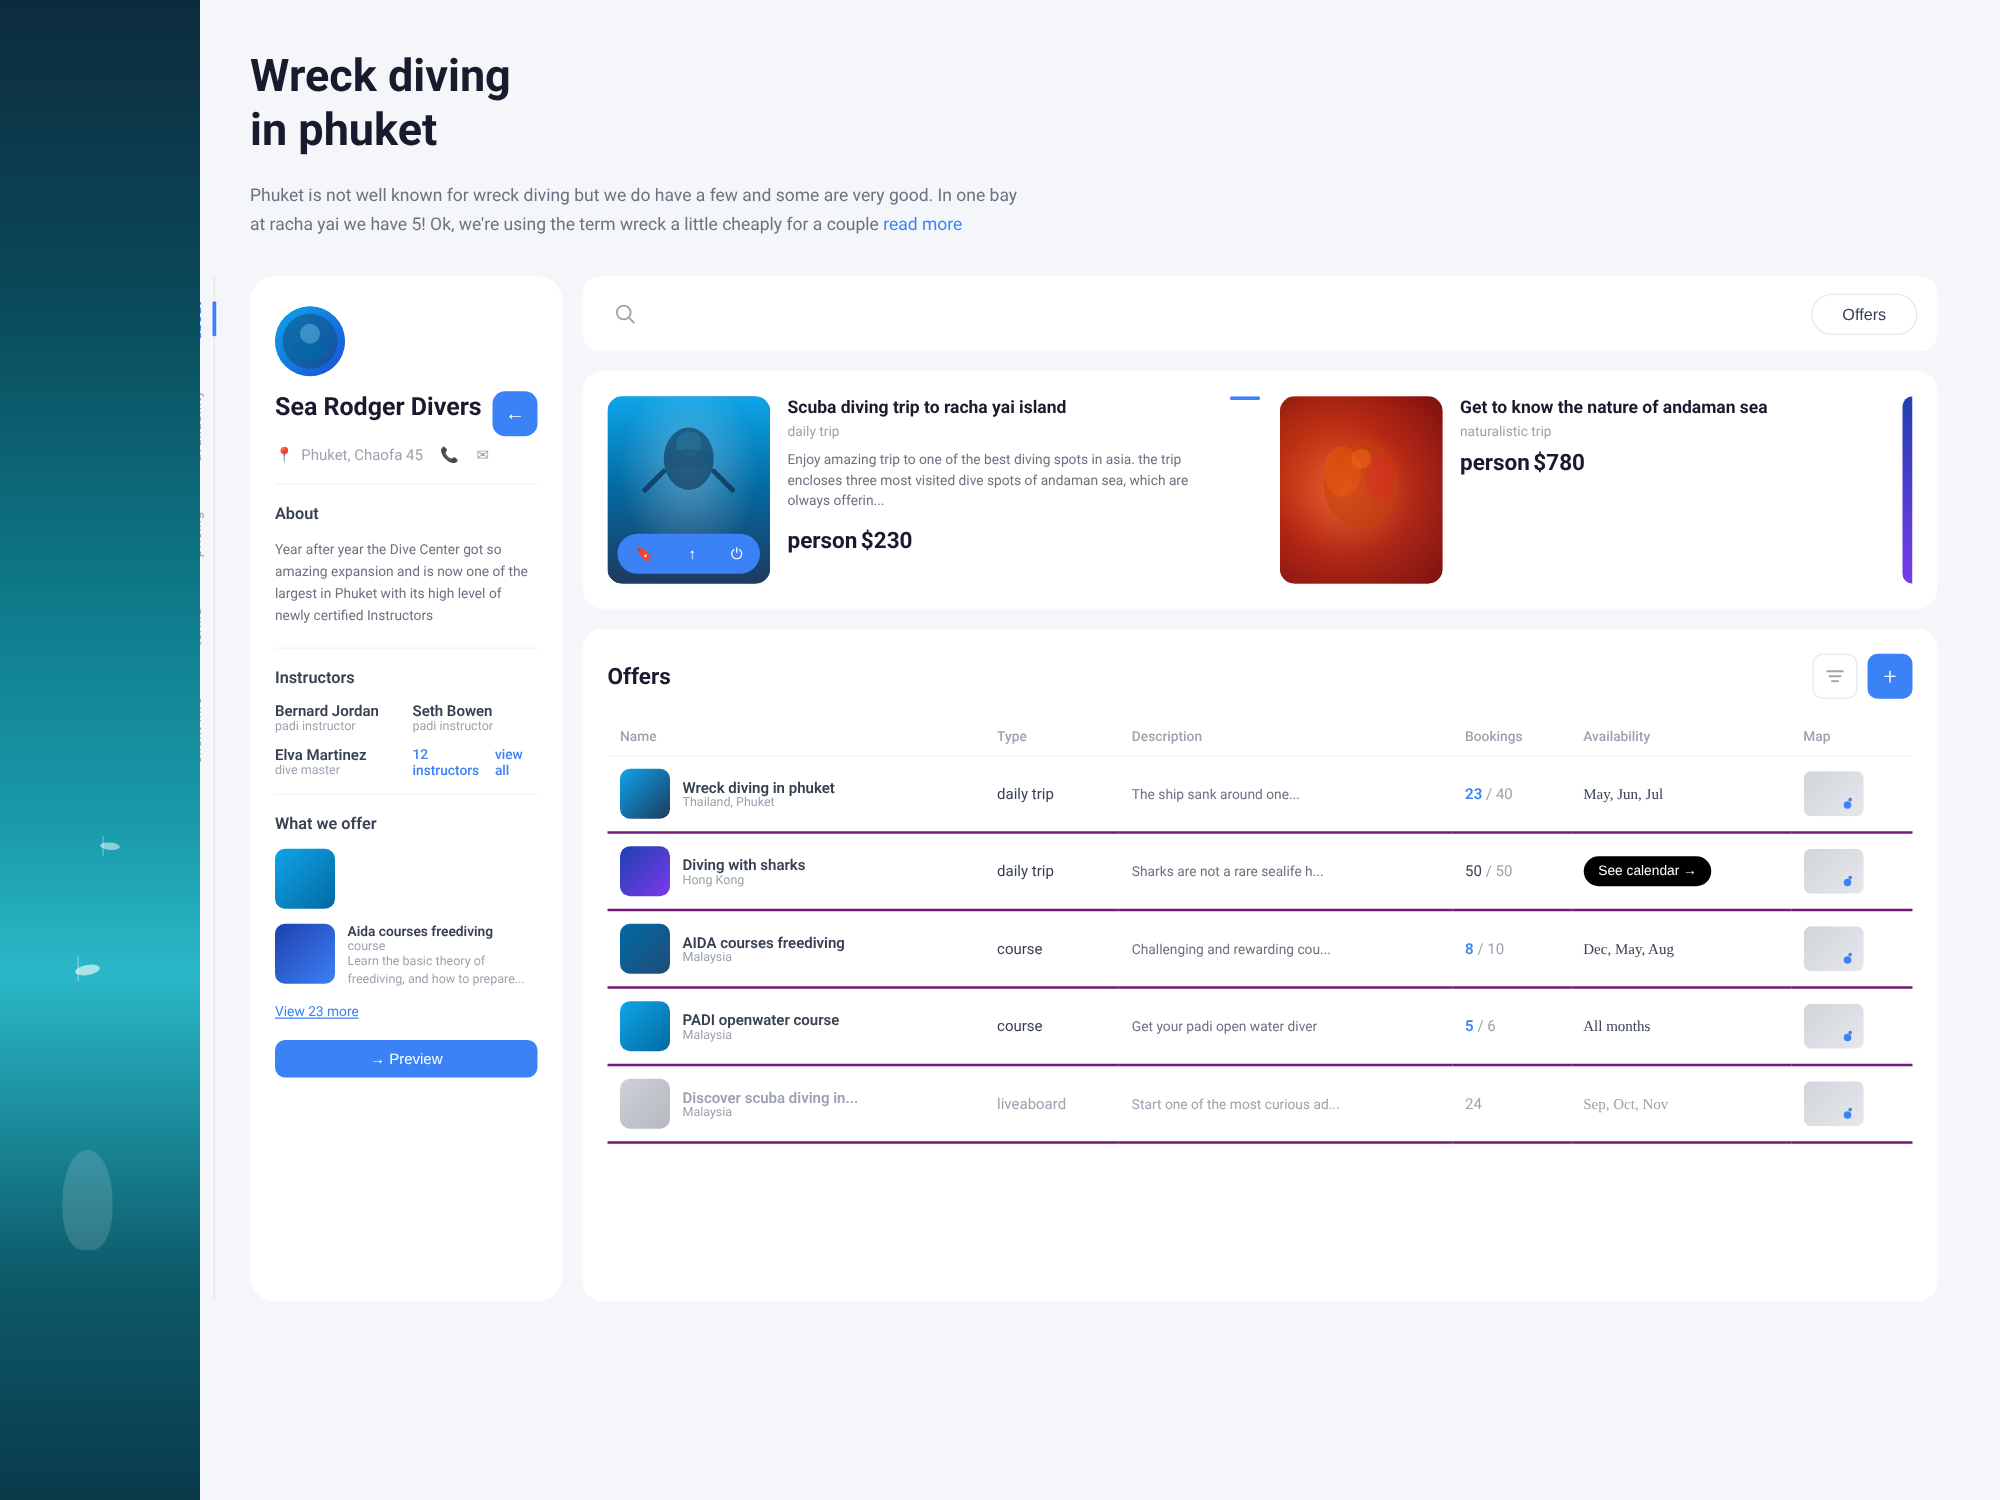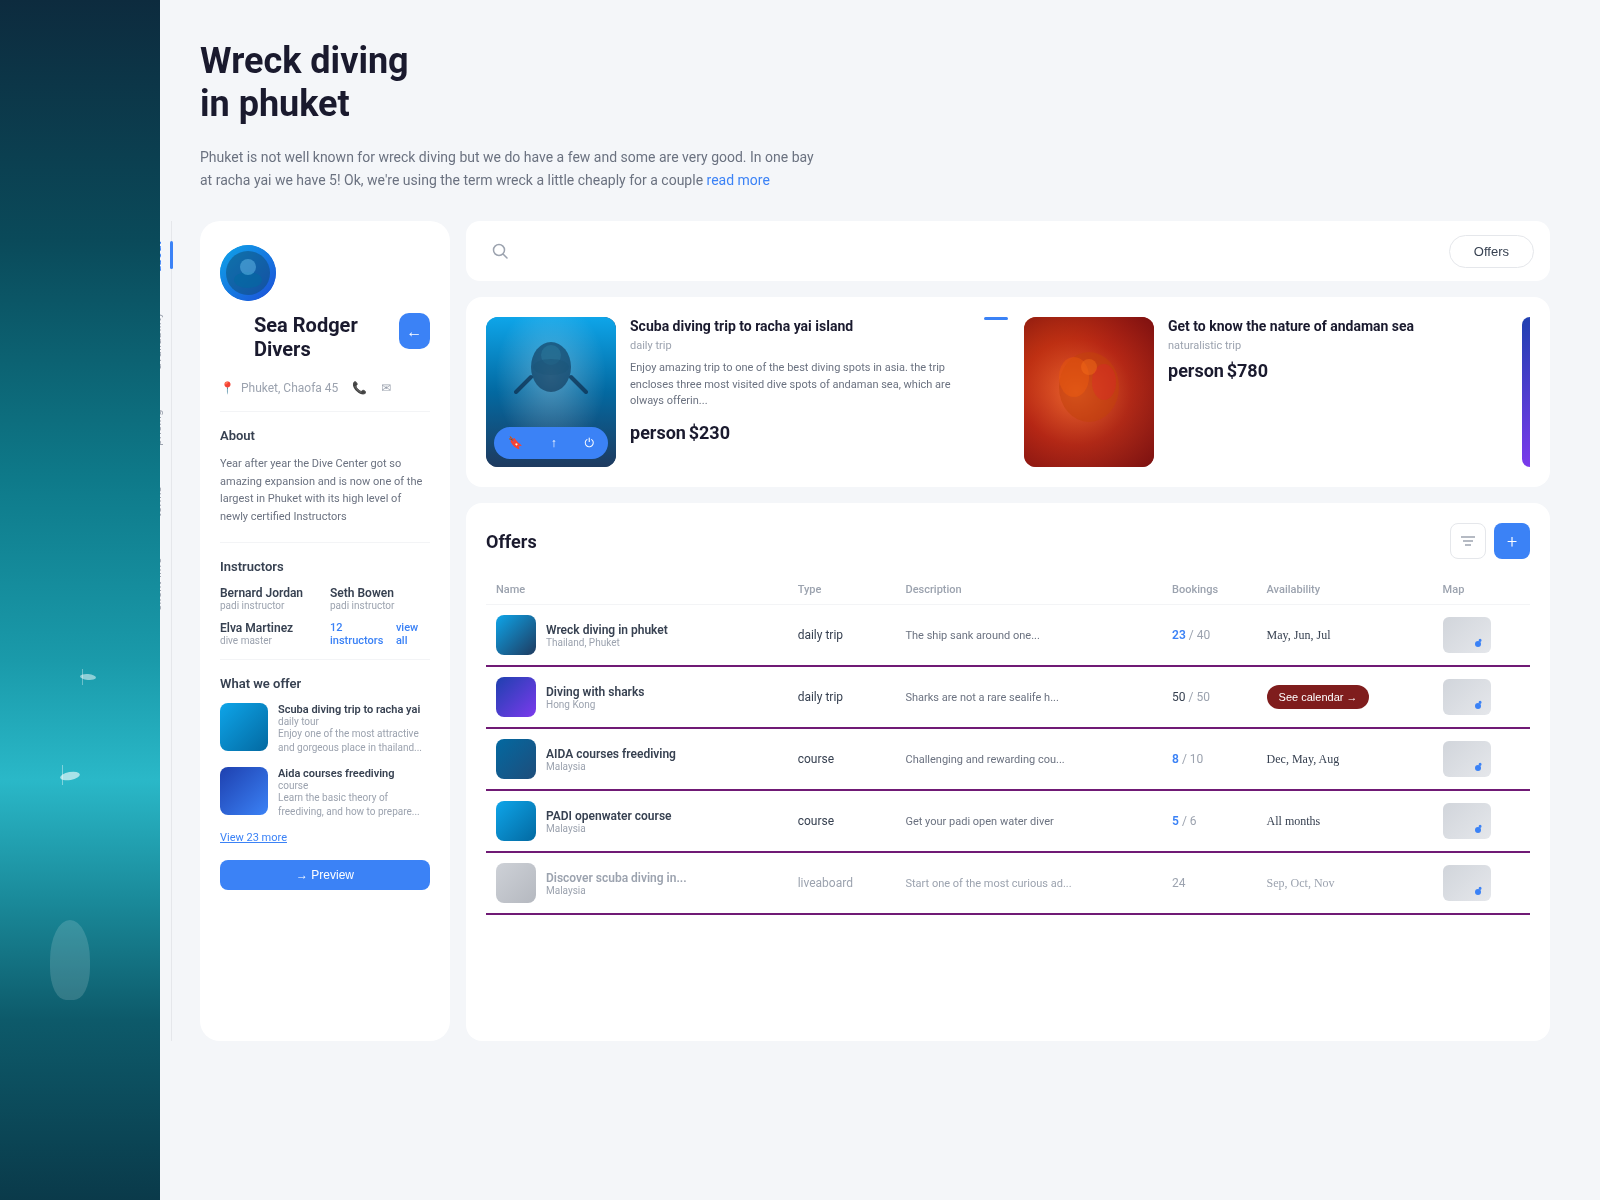--- a/index.html
+++ b/index.html
@@ -529,21 +529,21 @@
       color: #374151;
       font-size: 12px;
     }
 
     .bookings-faded {
       color: #9ca3af;
       font-size: 12px;
     }
 
     .see-calendar-btn {
-      background: #7f1d1d;
+      background: #000000;
       color: white;
       border: none;
       border-radius: 20px;
       padding: 6px 12px;
       font-size: 11px;
       cursor: pointer;
       white-space: nowrap;
       display: flex;
       align-items: center;
       gap: 4px;
@@ -697,21 +697,21 @@
                 <stop offset="100%" style="stop-color:#1d4ed8"></stop>
               </linearGradient>
             </defs>
 
             <circle cx="28" cy="28" r="22" fill="#0d4a6e" opacity="0.5"></circle>
             <ellipse cx="28" cy="35" rx="14" ry="8" fill="#0369a1" opacity="0.6"></ellipse>
             <circle cx="28" cy="22" r="8" fill="#7dd3fc" opacity="0.4"></circle>
           </svg>
         </div>
 
-        <div style="display:flex;align-items:flex-start;justify-content:space-between;margin-bottom:8px;margin-left:34px;">
+        <div style="display:flex;align-items:flex-start;justify-content:space-between;margin-bottom:8px;">
           <div class="profile-name">Sea Rodger Divers</div>
           <div class="action-btn-blue">←</div>
         </div>
 
         <div class="profile-location">
           <span>📍</span>
           <span>Phuket, Chaofa 45</span>
           <span style="margin-left:8px;">📞</span>
           <span style="margin-left:8px;">✉</span>
         </div>
@@ -742,25 +742,20 @@
             <div class="view-all-link">view all</div>
           </div>
         </div>
 
         <div class="divider"></div>
 
         <div class="section-label">What we offer</div>
 
         <div class="offer-item">
           <div class="offer-thumb offer-thumb-1"></div>
-          <div class="offer-info">
-            <div class="title">Scuba diving trip to racha yai</div>
-            <div class="type">daily tour</div>
-            <div class="desc">Enjoy one of the most attractive and gorgeous place in thailand...</div>
-          </div>
         </div>
 
         <div class="offer-item">
           <div class="offer-thumb offer-thumb-2"></div>
           <div class="offer-info">
             <div class="title">Aida courses freediving</div>
             <div class="type">course</div>
             <div class="desc">Learn the basic theory of freediving, and how to prepare...</div>
           </div>
         </div>

